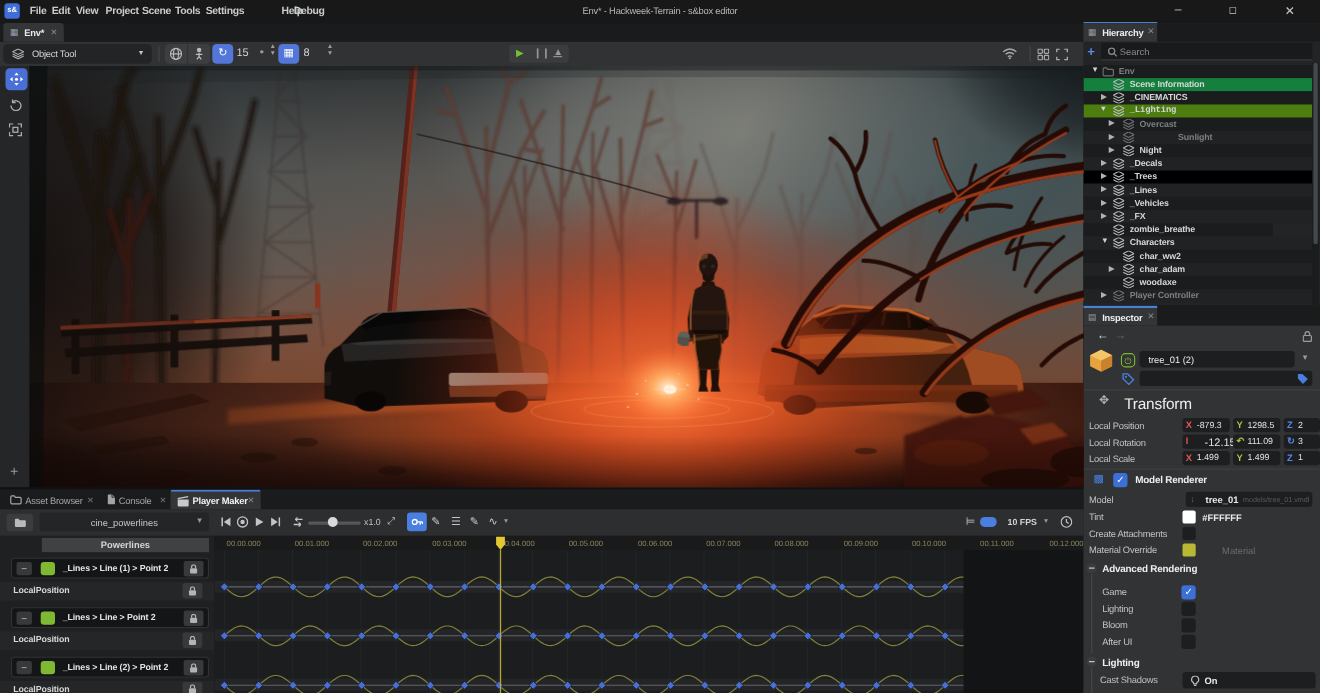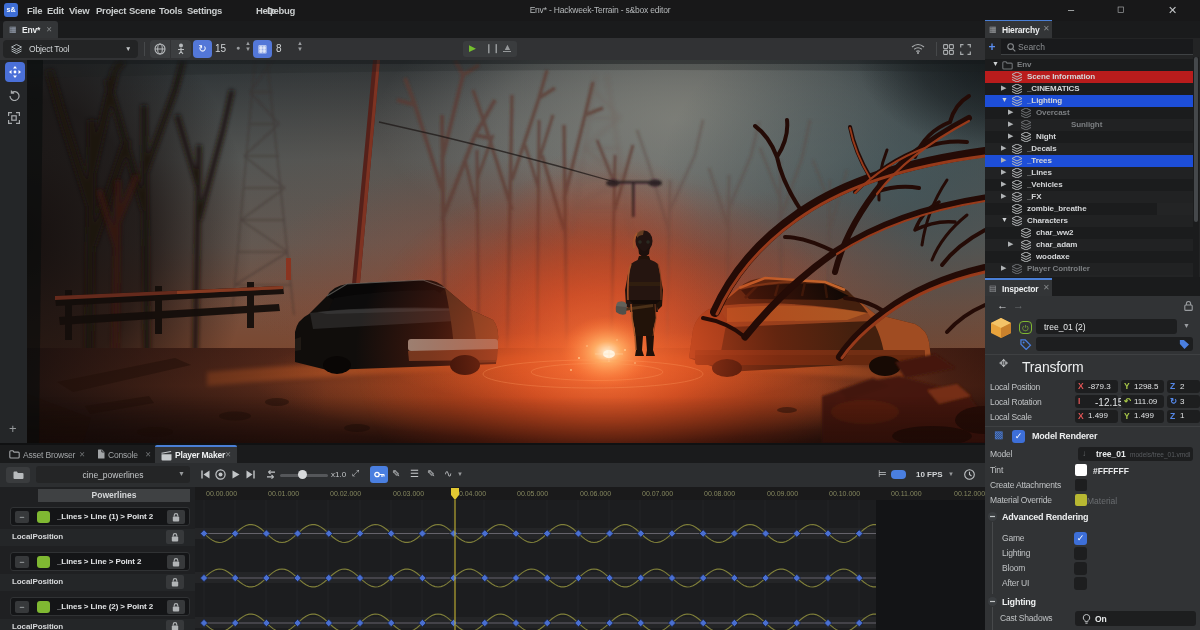--- a/index.html
+++ b/index.html
@@ -719,38 +719,38 @@
 </div>
 
 <div id="tree" class="abs" style="left:985px;top:59px;width:208px;height:218px;overflow:hidden;">
     <div class="abs" style="left:0;top:0px;width:208px;height:12px;background:#1b1c1d;">
       <span class="abs" style="left:7px;top:1px;font-size:7px;color:#d0d3d5;">▼</span>
       <svg class="abs" style="left:17px;top:1.5px;" width="11" height="9" viewBox="0 0 11 9">
         <path d="M0.8 1.8 q0-1 1-1 h2.2 l1 1.3 h4.2 q1 0 1 1 v3.9 q0 1-1 1 h-7.4 q-1 0-1-1 Z" fill="none" stroke="#6f7275" stroke-width="1.1"></path>
       </svg>
       <span class="abs" style="left:32px;top:1px;font-size:8px;font-weight:600;letter-spacing:-0.1px;color:#7c7f82;">Env</span>
     </div>
-    <div class="abs" style="left:0;top:12px;width:208px;height:12px;background:#b91c1c;">
+    <div class="abs" style="left:0;top:12px;width:208px;height:12px;background:#15803d;">
       <svg class="abs" style="left:27px;top:1px;" width="10" height="10">
         <polygon points="5,0 10,2.5 5,5 0,2.5" fill="none" stroke="#b8bbbd" stroke-width="1"></polygon>
         <polyline points="0,5 5,7.5 10,5" fill="none" stroke="#b8bbbd" stroke-width="1"></polyline>
         <polyline points="0,7.5 5,10 10,7.5" fill="none" stroke="#b8bbbd" stroke-width="1"></polyline>
       </svg>
       <span class="abs" style="left:42px;top:1px;font-size:8px;font-weight:600;letter-spacing:-0.1px;color:#d4d6d8;">Scene Information</span>
     </div>
     <div class="abs" style="left:0;top:24px;width:208px;height:12px;background:#1b1c1d;">
       <span class="abs" style="left:16px;top:1px;font-size:7px;color:#b0b3b5;">▶</span>
       <svg class="abs" style="left:27px;top:1px;" width="10" height="10">
         <polygon points="5,0 10,2.5 5,5 0,2.5" fill="none" stroke="#b8bbbd" stroke-width="1"></polygon>
         <polyline points="0,5 5,7.5 10,5" fill="none" stroke="#b8bbbd" stroke-width="1"></polyline>
         <polyline points="0,7.5 5,10 10,7.5" fill="none" stroke="#b8bbbd" stroke-width="1"></polyline>
       </svg>
       <span class="abs" style="left:42px;top:1px;font-size:8px;font-weight:600;letter-spacing:-0.1px;color:#d4d6d8;">_CINEMATICS</span>
     </div>
-    <div class="abs" style="left:0;top:36px;width:208px;height:12px;background:#1d4ed8;">
+    <div class="abs" style="left:0;top:36px;width:208px;height:12px;background:#4d7c0f;font-family:Liberation Mono, monospace;">
       <span class="abs" style="left:16px;top:1px;font-size:7px;color:#d0d3d5;">▼</span>
       <svg class="abs" style="left:27px;top:1px;" width="10" height="10">
         <polygon points="5,0 10,2.5 5,5 0,2.5" fill="none" stroke="#b8bbbd" stroke-width="1"></polygon>
         <polyline points="0,5 5,7.5 10,5" fill="none" stroke="#b8bbbd" stroke-width="1"></polyline>
         <polyline points="0,7.5 5,10 10,7.5" fill="none" stroke="#b8bbbd" stroke-width="1"></polyline>
       </svg>
       <span class="abs" style="left:42px;top:1px;font-size:8px;font-weight:600;letter-spacing:-0.1px;color:#d4d6d8;">_Lighting</span>
     </div>
     <div class="abs" style="left:0;top:48px;width:208px;height:12px;background:#1b1c1d;">
       <span class="abs" style="left:23px;top:1px;font-size:7px;color:#b0b3b5;">▶</span>
@@ -781,21 +781,21 @@
     </div>
     <div class="abs" style="left:0;top:84px;width:208px;height:12px;background:#212223;">
       <span class="abs" style="left:16px;top:1px;font-size:7px;color:#b0b3b5;">▶</span>
       <svg class="abs" style="left:27px;top:1px;" width="10" height="10">
         <polygon points="5,0 10,2.5 5,5 0,2.5" fill="none" stroke="#b8bbbd" stroke-width="1"></polygon>
         <polyline points="0,5 5,7.5 10,5" fill="none" stroke="#b8bbbd" stroke-width="1"></polyline>
         <polyline points="0,7.5 5,10 10,7.5" fill="none" stroke="#b8bbbd" stroke-width="1"></polyline>
       </svg>
       <span class="abs" style="left:42px;top:1px;font-size:8px;font-weight:600;letter-spacing:-0.1px;color:#d4d6d8;">_Decals</span>
     </div>
-    <div class="abs" style="left:0;top:96px;width:208px;height:12px;background:#1d4ed8;">
+    <div class="abs" style="left:0;top:96px;width:208px;height:12px;background:#000000;">
       <span class="abs" style="left:16px;top:1px;font-size:7px;color:#b0b3b5;">▶</span>
       <svg class="abs" style="left:27px;top:1px;" width="10" height="10">
         <polygon points="5,0 10,2.5 5,5 0,2.5" fill="none" stroke="#b8bbbd" stroke-width="1"></polygon>
         <polyline points="0,5 5,7.5 10,5" fill="none" stroke="#b8bbbd" stroke-width="1"></polyline>
         <polyline points="0,7.5 5,10 10,7.5" fill="none" stroke="#b8bbbd" stroke-width="1"></polyline>
       </svg>
       <span class="abs" style="left:42px;top:1px;font-size:8px;font-weight:600;letter-spacing:-0.1px;color:#d4d6d8;">_Trees</span>
     </div>
     <div class="abs" style="left:0;top:108px;width:208px;height:12px;background:#212223;">
       <span class="abs" style="left:16px;top:1px;font-size:7px;color:#b0b3b5;">▶</span>
@@ -984,21 +984,21 @@
 
 <div class="abs" style="left:1078px;top:447px;width:115px;height:14px;background:#1d1e1f;border-radius:3px;">
   <span class="abs" style="left:4px;top:2px;font-size:8px;color:#6a6d70;">↓</span>
   <span class="abs" style="left:18px;top:2px;font-size:8.5px;font-weight:bold;color:#e8eaeb;">tree_01</span>
   <span class="abs" style="left:52px;top:3.5px;font-size:6.5px;color:#5a5d60;">models/tree_01.vmdl</span>
 </div>
 <div class="abs" style="left:1075px;top:464px;width:12px;height:12px;background:#fff;border-radius:2px;"></div>
 <span class="abs" style="left:1093px;top:465.5px;font-size:8.5px;font-weight:bold;color:#e8eaeb;">#FFFFFF</span>
 <div class="abs" style="left:1075px;top:479px;width:12px;height:12px;background:#1d1e1f;border-radius:2px;"></div>
 <div class="abs" style="left:1075px;top:494px;width:12px;height:12px;background:#b8b832;border-radius:2px;"></div>
-<span class="abs" style="left:1087px;top:495.5px;font-size:8.5px;color:#6a6d70;">Material</span>
+<span class="abs" style="left:1111px;top:495.5px;font-size:8.5px;color:#6a6d70;">Material</span>
 
 <svg class="abs" style="left:987px;top:511px;" width="11" height="11" viewBox="0 0 11 11">
     <circle cx="5.5" cy="5.5" r="4.6" fill="#3a3d40"></circle>
     <path d="M3 5.5 h5" stroke="#c2c5c7" stroke-width="1.2"></path>
   </svg>
 <div class="abs" style="left:992px;top:522px;width:1px;height:72px;background:#47494b;"></div>
 <div class="abs" style="left:1074px;top:532px;width:13px;height:13px;background:#3d6fd8;border-radius:3px;color:#fff;font-size:9px;text-align:center;line-height:13px;">✓</div>
 <div class="abs" style="left:1074px;top:547px;width:13px;height:13px;background:#1d1e1f;border-radius:3px;"></div>
 <div class="abs" style="left:1074px;top:562px;width:13px;height:13px;background:#1d1e1f;border-radius:3px;"></div>
 <div class="abs" style="left:1074px;top:577px;width:13px;height:13px;background:#1d1e1f;border-radius:3px;"></div>

